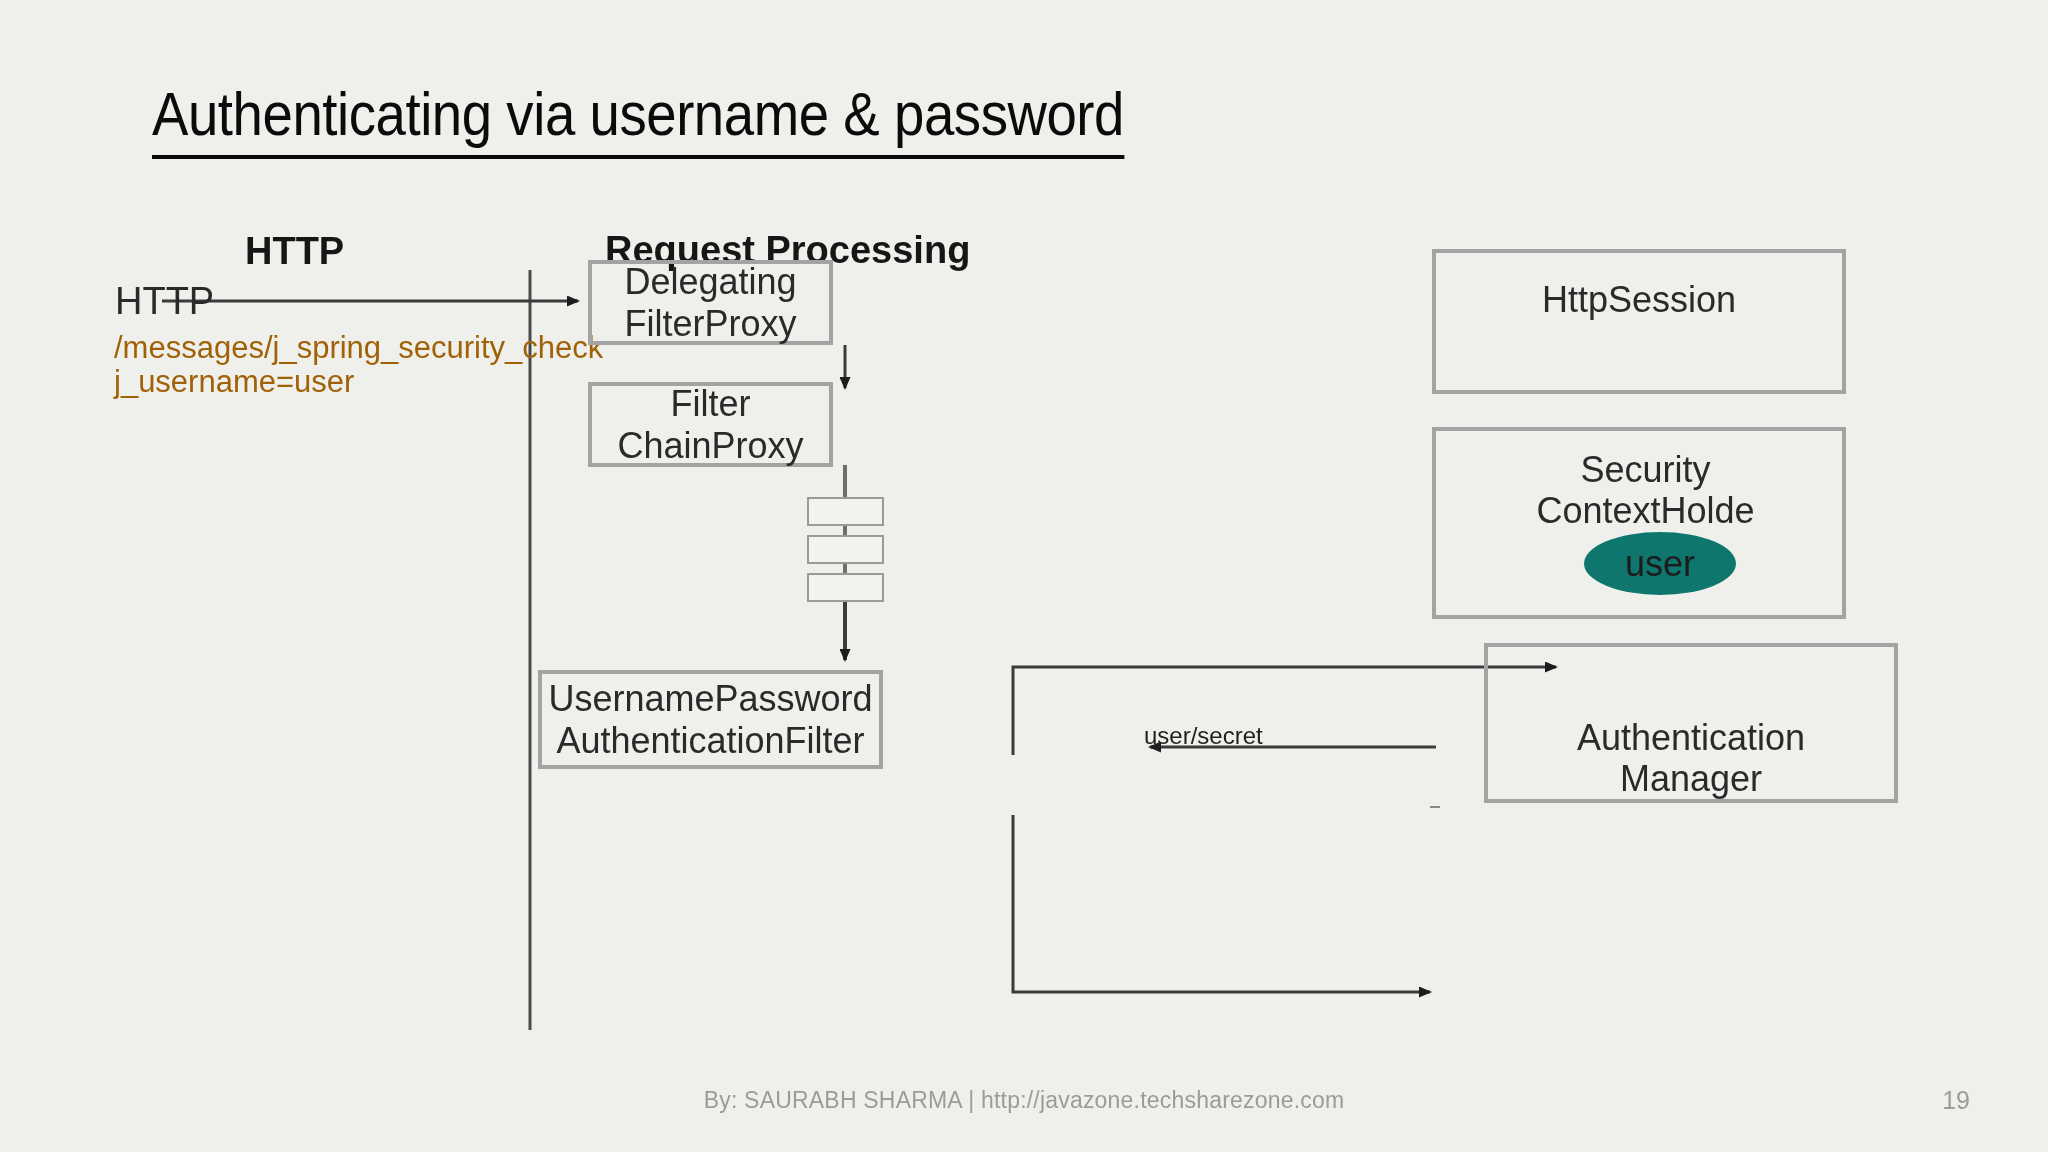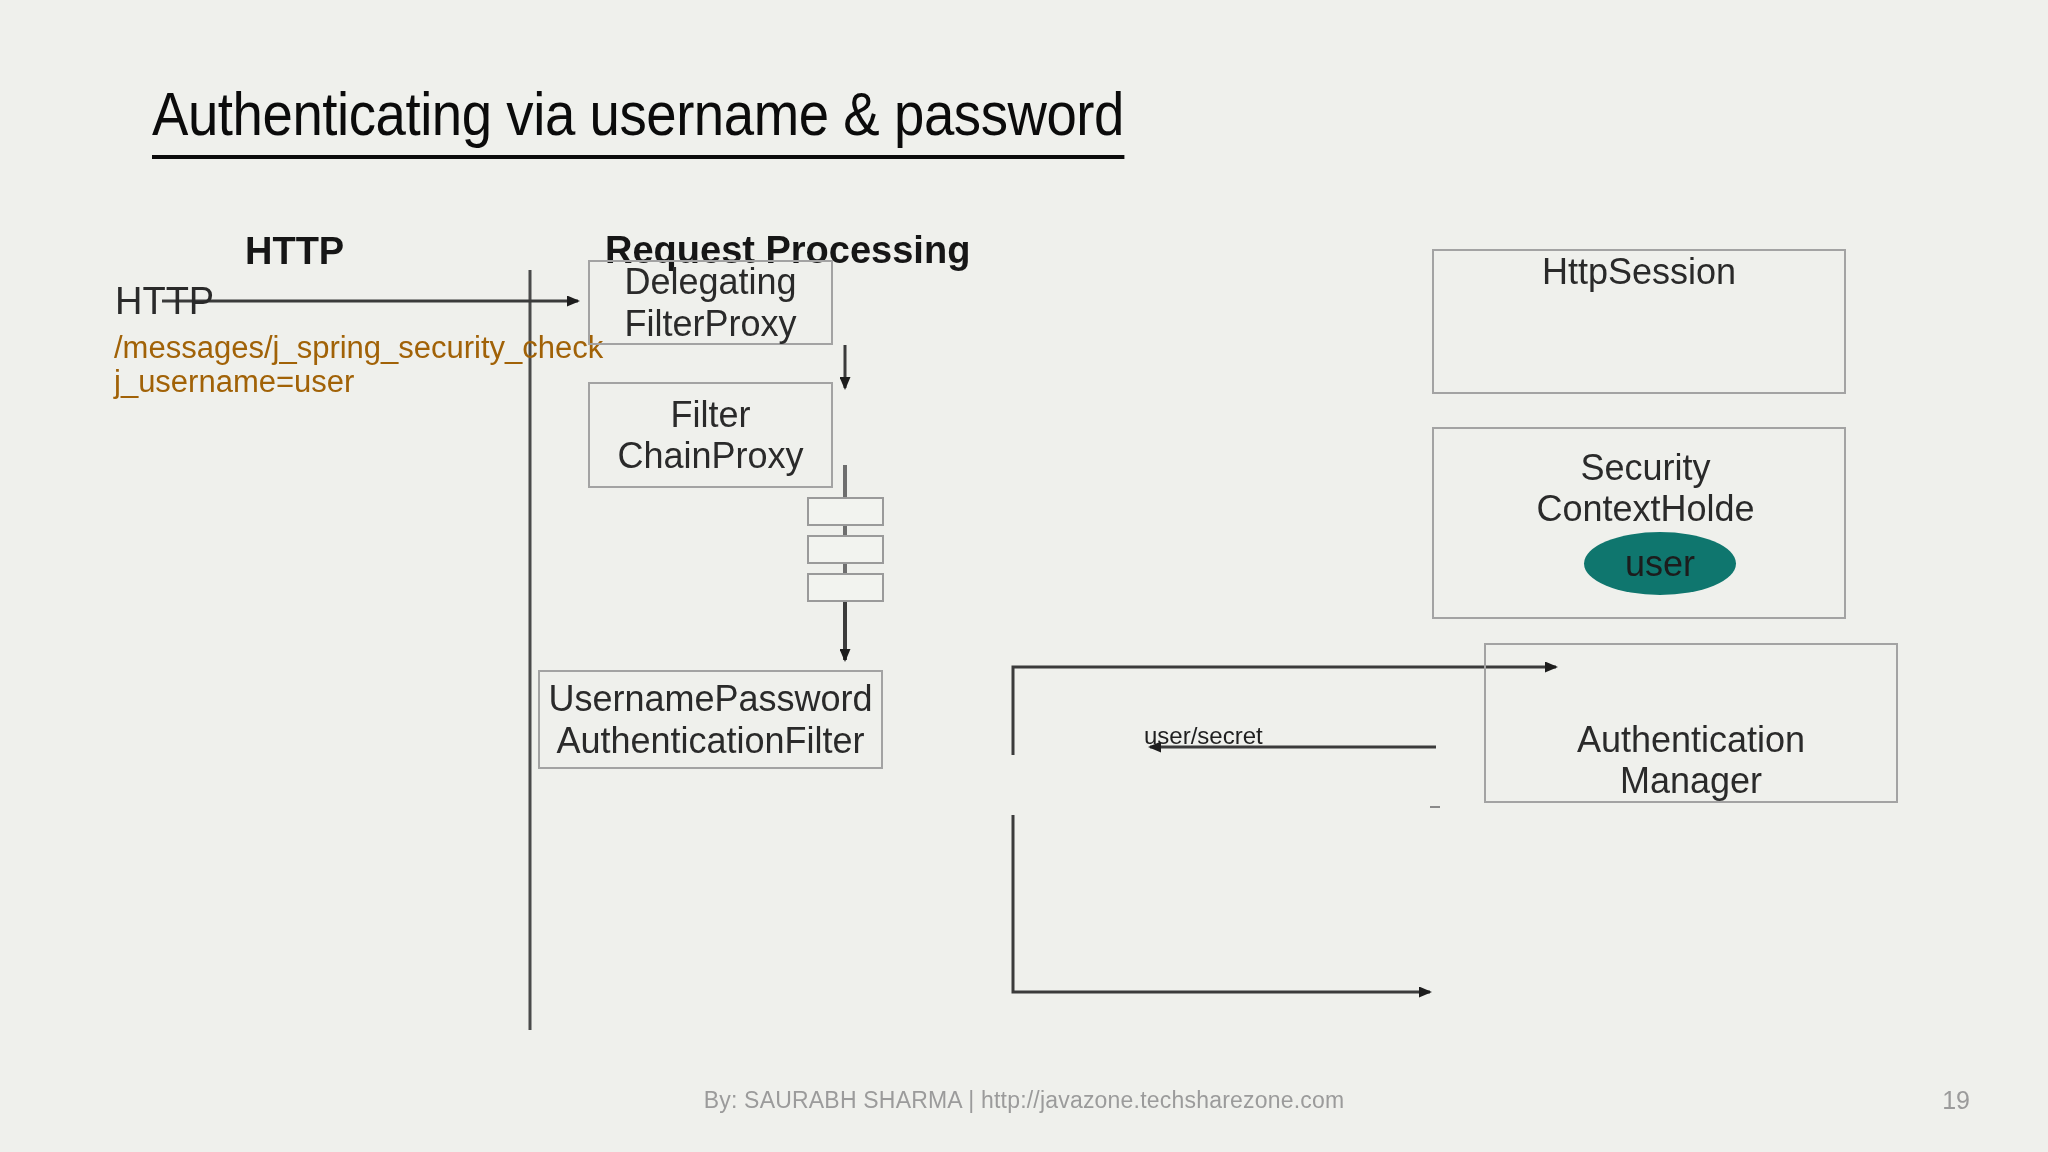--- a/index.html
+++ b/index.html
@@ -76,21 +76,21 @@
   }
   .reqline {
     font-size: 31px;
     color: #a16207;
   }
   .bigword { font-size: 38px; color: #2a2a2a; }
 
   
   .dg-box {
     position: absolute;
-    border: 2px solid #a3a3a3;
+    border: 4px solid #a3a3a3;
     box-sizing: border-box;
     background: transparent;
     display: flex;
     align-items: center;
     justify-content: center;
   }
   .dg-minibox {
     position: absolute;
     border: 2px solid #9a9a9a;
     box-sizing: border-box;
@@ -177,40 +177,40 @@
   <div class="dg-text reqline" style="left:-26px; top:95px;">/messages/j_spring_security_check</div>
   <div class="dg-text reqline" style="left:-26px; top:129px;">j_username=user</div>
 
   <div class="dg-box" style="left:448px; top:25px; width:245px; height:85px;">
     <div class="boxlabel">
       <span>Delegating</span><br>
       <span>FilterProxy</span>
     </div>
   </div>
 
-  <div class="dg-box" style="left:448px; top:147px; width:245px; height:106px;">
+  <div class="dg-box" style="left:448px; top:147px; width:245px; height:85px;">
     <div class="boxlabel">
       <span>Filter</span><br>
       <span>ChainProxy</span>
     </div>
   </div>
 
   <div class="dg-minibox" style="left:667px; top:262px; width:77px; height:29px;"></div>
   <div class="dg-minibox" style="left:667px; top:300px; width:77px; height:29px;"></div>
   <div class="dg-minibox" style="left:667px; top:338px; width:77px; height:29px;"></div>
 
   <div class="dg-box" style="left:398px; top:435px; width:345px; height:99px;">
     <div class="boxlabel">
       <span>UsernamePassword</span><br>
       <span>AuthenticationFilter</span>
     </div>
   </div>
 
   <div class="dg-box" style="left:1292px; top:14px; width:414px; height:145px; align-items:flex-start;">
-    <div class="boxlabel" style="">HttpSession</div>
+    <div class="boxlabel" style="margin-top:26px;">HttpSession</div>
   </div>
 
   <div class="dg-box" style="left:1292px; top:192px; width:414px; height:192px; align-items:flex-start;padding-left:13px;">
     <div class="boxlabel" style="margin-top:18px;">
       <span>Security</span><br>
       <span>ContextHolde</span>
     </div>
   </div>
 
   <div class="dg-ellipse" style="left:1444px; top:297px; width:152px; height:63px; background:#0f766e;">user</div>

